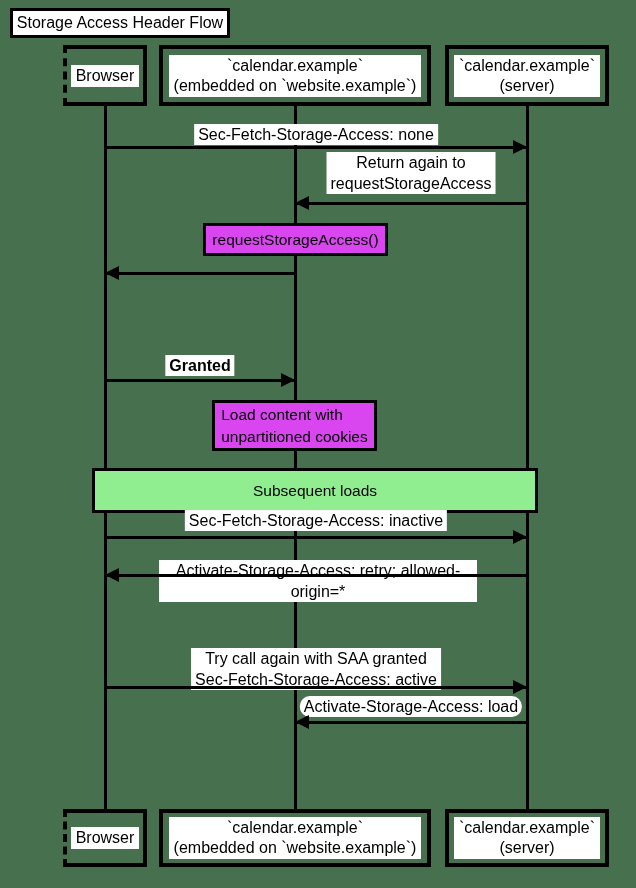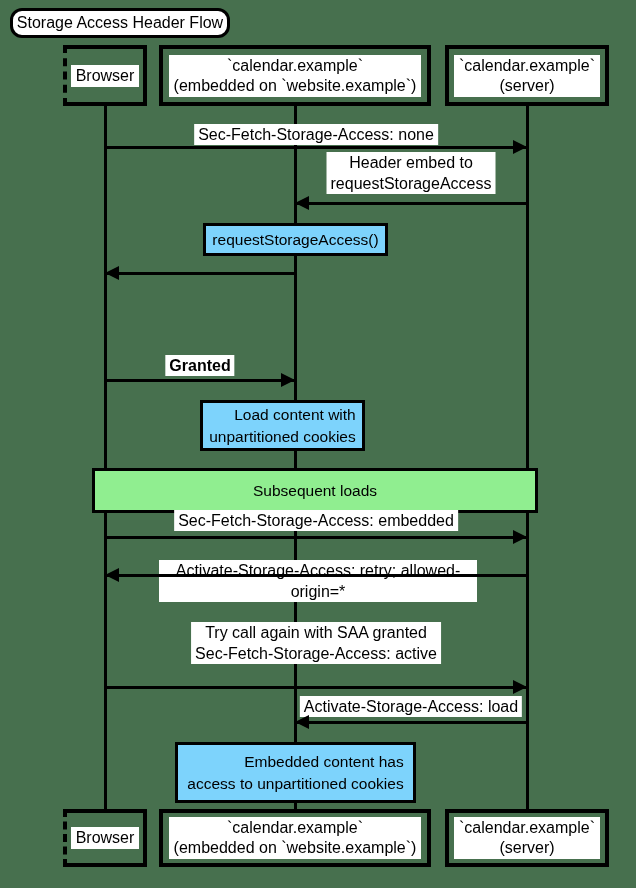--- a/index.html
+++ b/index.html
@@ -51,40 +51,40 @@
     border-left:14px solid #000;
   }
   .head-left{
     position:absolute;width:0;height:0;
     border-top:7px solid transparent;
     border-bottom:7px solid transparent;
     border-right:14px solid #000;
   }
   .note{
     position:absolute;
-    background:#7dd3fc;border:3px solid #000;
+    background:#d946ef;border:3px solid #000;
     box-sizing:border-box;
     display:flex;align-items:center;justify-content:center;
     font-size:15.5px;line-height:22px;
-    text-align:right;white-space:pre-line;
+    text-align:left;white-space:pre-line;
   }
   .section-bar{
     position:absolute;
     background:#90EE90;border:3px solid #000;
     box-sizing:border-box;
     display:flex;align-items:center;justify-content:center;
     font-size:15.5px;
   }
 </style>
 </head>
 <body>
 
 <div class="canvas">
 
-  <div class="title-box" style="left:10px;top:8px;width:220px;height:30px;border-radius:12px;">Storage Access Header Flow</div>
+  <div class="title-box" style="left:10px;top:8px;width:220px;height:30px;">Storage Access Header Flow</div>
 
   <div class="lifeline" style="left:103.5px;top:105px;height:706px;"></div>
   <div class="lifeline" style="left:293.5px;top:105px;height:706px;"></div>
   <div class="lifeline" style="left:525.5px;top:105px;height:706px;"></div>
 
   <div class="participant browser-style" style="left:63px;top:45px;width:84px;height:61px;">
     <span class="p-label">Browser</span>
   </div>
   <div class="participant" style="left:159px;top:45px;width:272px;height:61px;">
     <span class="p-label">`calendar.example`
@@ -92,60 +92,58 @@
   </div>
   <div class="participant" style="left:445px;top:45px;width:164px;height:61px;">
     <span class="p-label">`calendar.example`
 (server)</span>
   </div>
 
   <div class="msg-label" style="left:316px;top:124px;">Sec-Fetch-Storage-Access: none</div>
   <div class="msg-line" style="left:105px;top:146px;width:422px;"></div>
   <div class="head-right" style="left:513px;top:140px;"></div>
 
-  <div class="msg-label" style="left:411px;top:152px;">Header embed to
+  <div class="msg-label" style="left:411px;top:152px;">Return again to
 requestStorageAccess</div>
   <div class="msg-line" style="left:295px;top:202px;width:232px;"></div>
   <div class="head-left" style="left:295px;top:196px;"></div>
 
   <div class="note" style="left:203px;top:223px;width:185px;height:33px;">requestStorageAccess()</div>
 
   <div class="msg-line" style="left:105px;top:272px;width:190px;"></div>
   <div class="head-left" style="left:105px;top:266px;"></div>
 
 
   <div class="msg-label" style="left:200px;top:355px;font-weight:bold;">Granted</div>
   <div class="msg-line" style="left:105px;top:379px;width:190px;"></div>
   <div class="head-right" style="left:281px;top:373px;"></div>
 
-  <div class="note" style="left:200px;top:400px;width:165px;height:51px;">Load content with
+  <div class="note" style="left:212px;top:400px;width:165px;height:51px;">Load content with
 unpartitioned cookies</div>
 
   <div class="section-bar" style="left:92px;top:468px;width:446px;height:45px;">Subsequent loads</div>
 
-  <div class="msg-label" style="left:316px;top:510px;">Sec-Fetch-Storage-Access: embedded</div>
+  <div class="msg-label" style="left:316px;top:510px;">Sec-Fetch-Storage-Access: inactive</div>
   <div class="msg-line" style="left:105px;top:536px;width:422px;"></div>
   <div class="head-right" style="left:513px;top:530px;"></div>
 
   <div class="msg-label" style="left:318px;top:560px;">Activate-Storage-Access: retry; allowed-origin=*</div>
   <div class="msg-line" style="left:105px;top:574px;width:422px;"></div>
   <div class="head-left" style="left:105px;top:568px;"></div>
 
 
-  <div class="msg-label" style="left:316px;top:622px;">Try call again with SAA granted
+  <div class="msg-label" style="left:316px;top:648px;">Try call again with SAA granted
 Sec-Fetch-Storage-Access: active</div>
   <div class="msg-line" style="left:105px;top:686px;width:422px;"></div>
   <div class="head-right" style="left:513px;top:680px;"></div>
 
-  <div class="msg-label" style="left:411px;top:696px;">Activate-Storage-Access: load</div>
+  <div class="msg-label" style="left:411px;top:696px;border-radius:10px;">Activate-Storage-Access: load</div>
   <div class="msg-line" style="left:295px;top:721px;width:232px;"></div>
   <div class="head-left" style="left:295px;top:715px;"></div>
 
-  <div class="note" style="left:175px;top:742px;width:241px;height:61px;">Embedded content has
-access to unpartitioned cookies</div>
 
   <div class="participant browser-style" style="left:63px;top:809px;width:84px;height:58px;">
     <span class="p-label">Browser</span>
   </div>
   <div class="participant" style="left:159px;top:809px;width:272px;height:58px;">
     <span class="p-label">`calendar.example`
 (embedded on `website.example`)</span>
   </div>
   <div class="participant" style="left:445px;top:809px;width:164px;height:58px;">
     <span class="p-label">`calendar.example`

